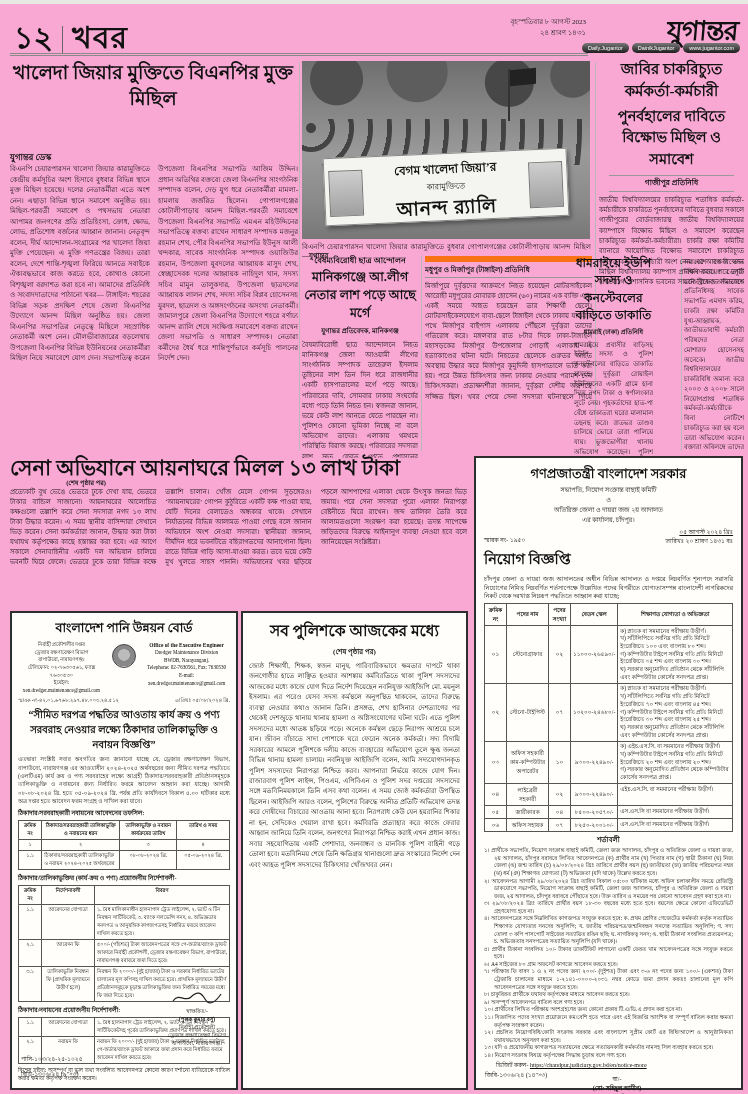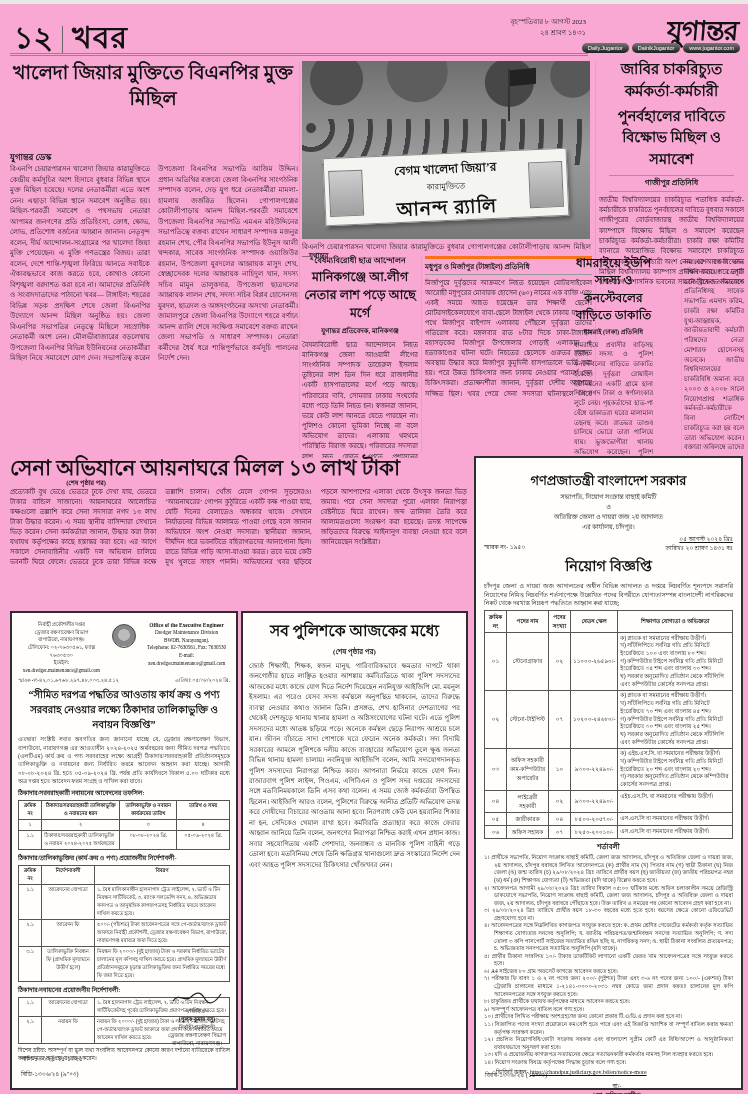--- a/index.html
+++ b/index.html
@@ -65,39 +65,39 @@
 
   
   #manikganj { position:absolute; left:302px; top:251px; width:116px; text-align:center; }
   #mk-kicker { font-size:8px; font-weight:bold; line-height:1.4; }
   #mk-hl { font-size:12.5px; font-weight:800; line-height:1.45; margin:2px 0; }
   #mk-by { font-size:6.8px; font-weight:bold; margin:2px 0 3px; }
   #mk-body { font-size:6.8px; line-height:1.5; text-align:justify; height:118px; overflow:hidden; }
 
   #mirzapur { position:absolute; left:425px; top:249px; width:167px; }
   #mz-hl { font-size:18.5px; font-weight:800; text-align:center; line-height:1.3; }
-  #mz-by { font-size:7.2px; font-weight:bold; border-top:3px solid #f97316; border-bottom:1px solid #999; padding:1.5px 0; margin:3px 0; }
+  #mz-by { font-size:7.2px; font-weight:bold; border-top:6px solid #f97316; border-bottom:1px solid #999; padding:1.5px 0; margin:3px 0; }
   #mz-body { font-size:6.8px; line-height:1.48; text-align:justify; height:120px; overflow:hidden; }
 
   #dhamrai { position:absolute; left:574px; top:251px; width:79px; text-align:center; }
   #dh-hl { font-size:12px; font-weight:800; line-height:1.45; }
   #dh-by { font-size:6.4px; font-weight:bold; margin:2px 0; }
   #dh-body { font-size:6.5px; line-height:1.5; text-align:justify; height:118px; overflow:hidden; }
 
   
   #sena-hl { position:absolute; left:10px; top:448px; width:457px; font-size:21px; font-weight:800; }
   #sena-cont { position:absolute; left:10px; top:474px; width:152px; text-align:center; font-size:6.5px; font-weight:bold; }
   #sena-body { position:absolute; left:10px; top:483px; width:457px; height:120px; column-count:3; column-gap:9px;
                font-size:6.8px; line-height:1.47; text-align:justify; overflow:hidden; }
 
   
   .adbox { position:absolute; border:2px solid #2e2e2e; background:#fffefb; padding:6px; }
   #box-bwdb { left:10px; top:607px; width:228px; height:479px; }
   #box-police { left:241px; top:607px; width:227px; height:479px; }
-  #box-govt { left:474px; top:452px; width:269px; height:634px; padding:13px 8px; }
+  #box-govt { left:474px; top:452px; width:269px; height:634px; padding:6px 8px; }
 
   .bw-title { font-size:12.5px; font-weight:800; text-align:center; }
   #bw-head { display:flex; justify-content:space-between; align-items:flex-start; margin-top:2px; }
   .bw-addr { width:41%; font-size:5.1px; line-height:1.5; text-align:center; }
   .bw-addr .b1 { font-weight:bold; font-size:5.4px; }
   #bw-seal { width:24px; height:24px; border-radius:50%; border:1.5px solid #444; margin-top:3px;
              background:radial-gradient(circle at 50% 45%, #bbb 0 35%, #888 36% 70%, #ccc 71%); }
   #bw-memo { display:flex; justify-content:space-between; font-size:5.2px; margin:3px 0 2px; }
   #bw-adtitle { font-size:10px; font-weight:800; text-align:center; line-height:1.5; margin:2px 2px 3px; }
   #bw-intro { font-size:5.7px; line-height:1.45; text-align:justify; }
@@ -113,21 +113,21 @@
 
   #po-hl { font-size:15.5px; font-weight:800; text-align:center; }
   #po-cont { font-size:7px; font-weight:bold; text-align:center; margin:1px 0 3px; }
   #po-body { font-size:6.7px; line-height:1.56; text-align:justify; height:420px; overflow:hidden; }
 
   #gv-title { font-size:13px; font-weight:800; text-align:center; }
   .gv-sub { font-size:6.4px; text-align:center; line-height:1.55; }
   #gv-memo-row { display:flex; justify-content:space-between; align-items:flex-end; font-size:6px; margin:3px 0 1px; }
   #gv-date { text-align:right; line-height:1.5; border-bottom:none; }
   #gv-date .d1 { text-decoration:underline; }
-  #gv-heading { font-size:14.5px; font-weight:800; text-align:center; margin:2px 0 3px; }
+  #gv-heading { font-size:14.5px; font-weight:800; text-align:left; margin:2px 0 3px; }
   #gv-intro { font-size:6.1px; line-height:1.45; text-align:justify; margin-bottom:2px; }
   table.gt { width:100%; border-collapse:collapse; font-size:5.7px; }
   table.gt th, table.gt td { border:1px solid #555; padding:1.5px 2px; vertical-align:middle; }
   table.gt th { text-align:center; font-weight:bold; }
   table.gt td.c { text-align:center; }
   table.gt td.qual { white-space:pre-line; line-height:1.35; vertical-align:top; }
   #gv-shart { font-size:7px; font-weight:bold; text-align:center; margin:2px 0 1px; }
   .cond { font-size:5.5px; line-height:1.38; text-align:justify; padding-left:10px; text-indent:-10px; }
   #gv-url { font-size:6px; margin:1px 0 0 12px; }
   #gv-url a { color:#111; }
@@ -211,20 +211,21 @@
     <div id="dh-hl">ধামরাইয়ে ইউপি সদস্য ও কনস্টেবলের বাড়িতে ডাকাতি</div>
     <div id="dh-by">ধামরাই (ঢাকা) প্রতিনিধি</div>
     <div id="dh-body">ধামরাইয়ে প্রবাসীর বাড়িসহ ইউপি সদস্য ও পুলিশ কনস্টেবলের বাড়িতে ডাকাতি হয়েছে। দুর্বৃত্তরা রোয়াইল ইউনিয়নের একটি গ্রামে হানা দিয়ে নগদ টাকা ও স্বর্ণালংকার লুটে নেয়। গৃহকর্তাদের হাত-পা বেঁধে ডাকাতরা ঘরের মালামাল তছনছ করে। রাতভর তাণ্ডব চালিয়ে ভোরে তারা পালিয়ে যায়। ভুক্তভোগীরা থানায় অভিযোগ করেছেন। পুলিশ জানায়, জড়িতদের গ্রেফতারে অভিযান চলছে।</div>
   </div>
 
   <div id="sena-hl">সেনা অভিযানে আয়নাঘরে মিলল ১৩ লাখ টাকা</div>
   <div id="sena-cont">(শেষ পৃষ্ঠার পর)</div>
   <div id="sena-body">প্রত্যেকটি বুথ ভেঙে ভেতরে ঢুকে দেখা যায়, ভেতরে টাকার বান্ডিল সাজানো। আয়নাঘরের আলোচিত কক্ষগুলো তল্লাশি করে সেনা সদস্যরা নগদ ১৩ লাখ টাকা উদ্ধার করেন। এ সময় স্থানীয় বাসিন্দারা সেখানে ভিড় করেন। সেনা কর্মকর্তারা জানান, উদ্ধার করা টাকা যথাযথ কর্তৃপক্ষের কাছে হস্তান্তর করা হবে। এর আগে সকালে সেনাবাহিনীর একটি দল অভিযান চালিয়ে ভবনটি ঘিরে ফেলে। ভেতরে ঢুকে তারা বিভিন্ন কক্ষে তল্লাশি চালান। খোঁজ মেলে গোপন সুড়ঙ্গেরও। ‘আয়নাঘরের’ গোপন কুঠুরিতে একটি কক্ষ পাওয়া যায়, যেটি দিনের বেলাতেও অন্ধকার থাকে। সেখানে নির্যাতনের বিভিন্ন আলামত পাওয়া গেছে বলে জানান অভিযানে অংশ নেওয়া সদস্যরা। স্থানীয়রা জানান, দীর্ঘদিন ধরে ভবনটিতে বহিরাগতদের আনাগোনা ছিল। রাতে বিভিন্ন গাড়ি আসা-যাওয়া করত। তবে ভয়ে কেউ মুখ খুলতে সাহস পাননি। অভিযানের খবর ছড়িয়ে পড়লে আশপাশের এলাকা থেকে উৎসুক জনতা ভিড় জমায়। পরে সেনা সদস্যরা পুরো এলাকা নিরাপত্তা বেষ্টনীতে ঘিরে রাখেন। জব্দ তালিকা তৈরি করে আলামতগুলো সংরক্ষণ করা হয়েছে। তদন্ত সাপেক্ষে জড়িতদের বিরুদ্ধে আইনানুগ ব্যবস্থা নেওয়া হবে বলে জানিয়েছেন সংশ্লিষ্টরা।</div>
 
   <div class="adbox" id="box-bwdb">
+    <div class="bw-title">বাংলাদেশ পানি উন্নয়ন বোর্ড</div>
     <div id="bw-head">
       <div class="bw-addr">
         <div>নির্বাহী প্রকৌশলীর দপ্তর</div>
         <div>ড্রেজার রক্ষণাবেক্ষণ বিভাগ</div>
         <div>বাপাউবো, নারায়ণগঞ্জ।</div>
         <div>টেলিফোন: ০২-৭৬৩০৫৬১, ফ্যাক্স ৭৬৩০৫৩০</div>
         <div>ইমেইল: xen.dredger.maintenance@gmail.com</div>
       </div>
       <div id="bw-seal"></div>
       <div class="bw-addr">

